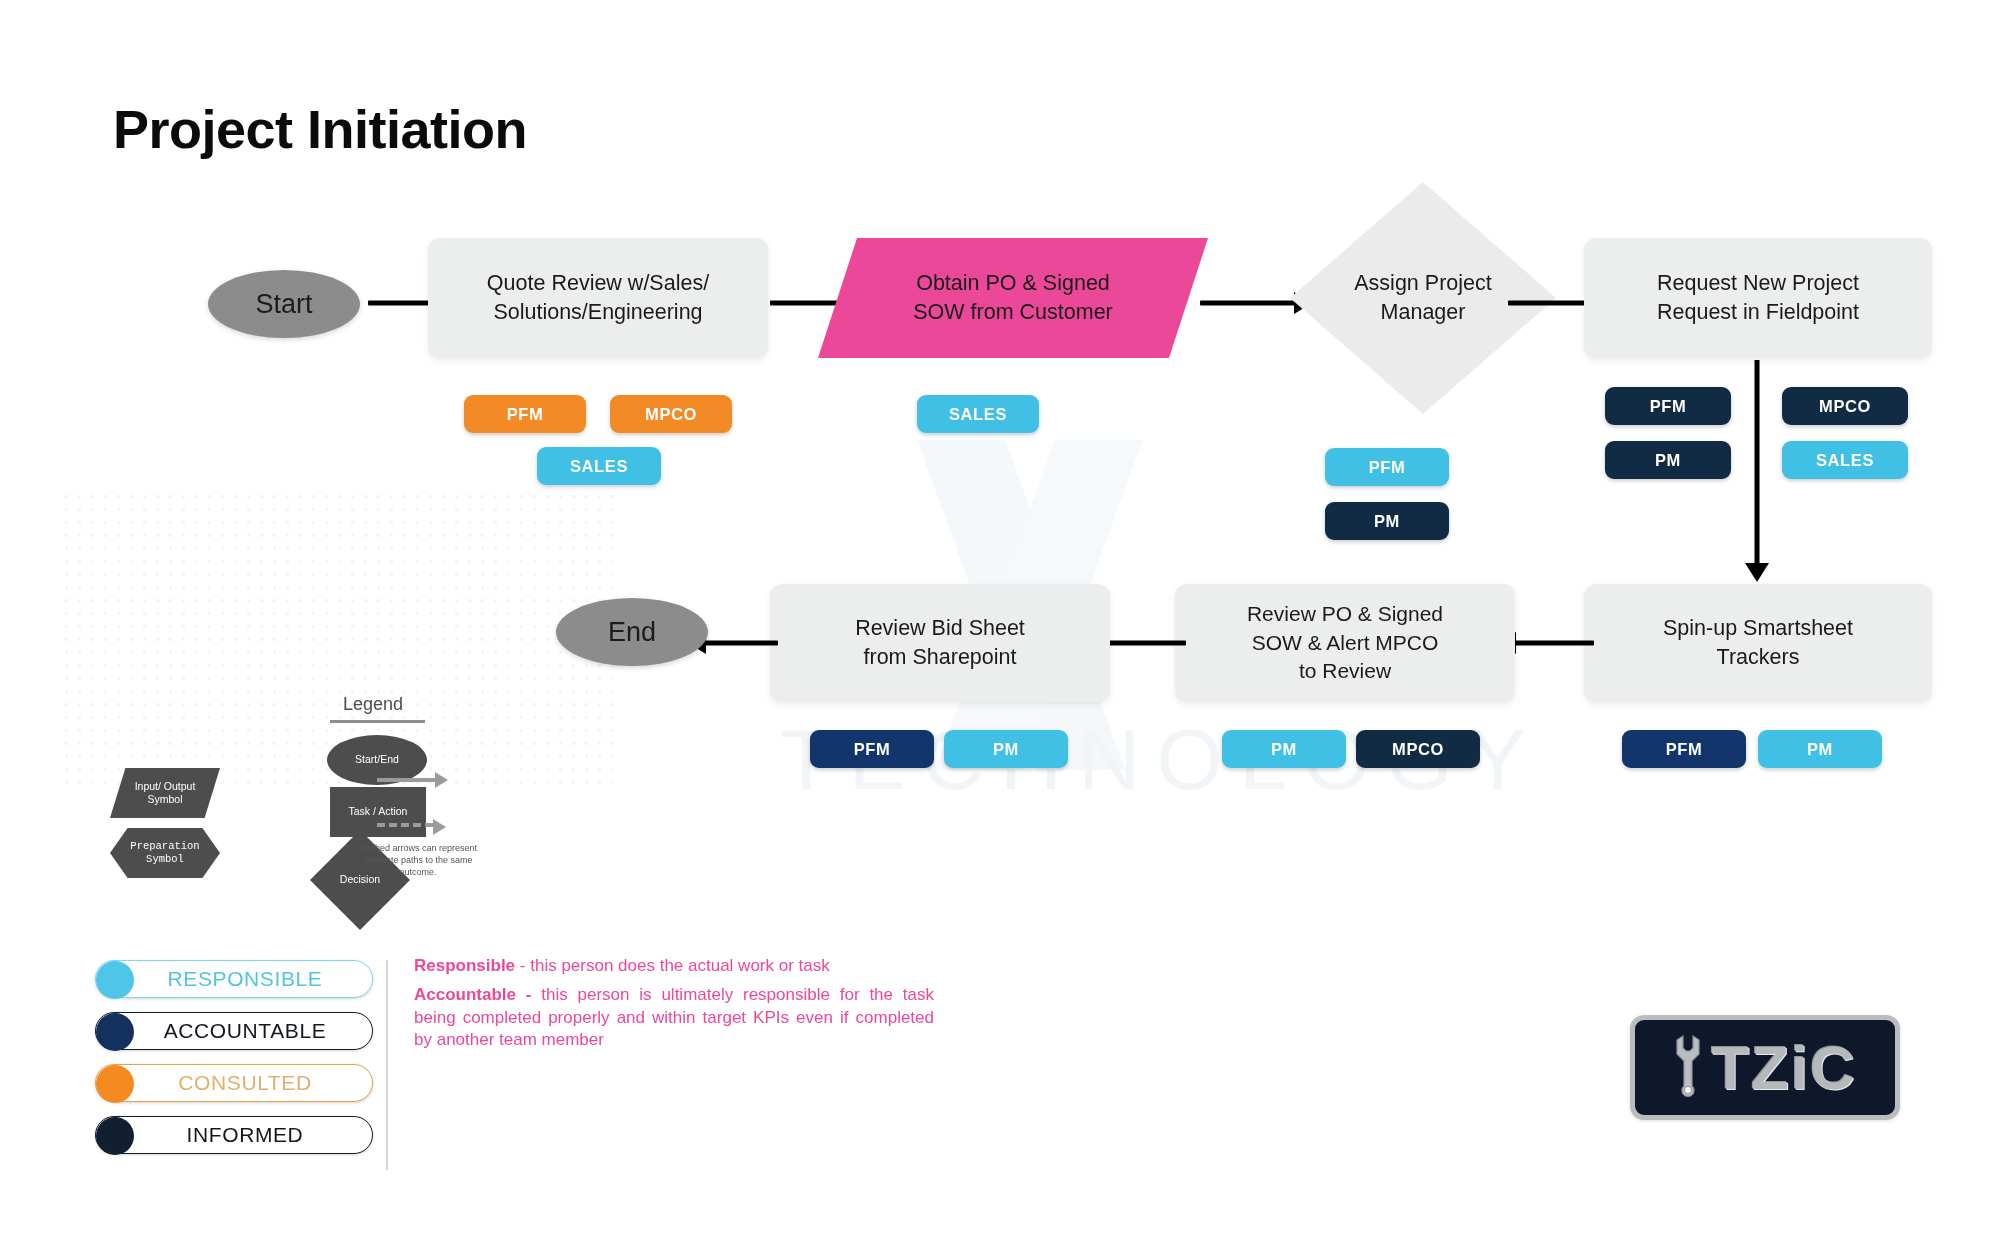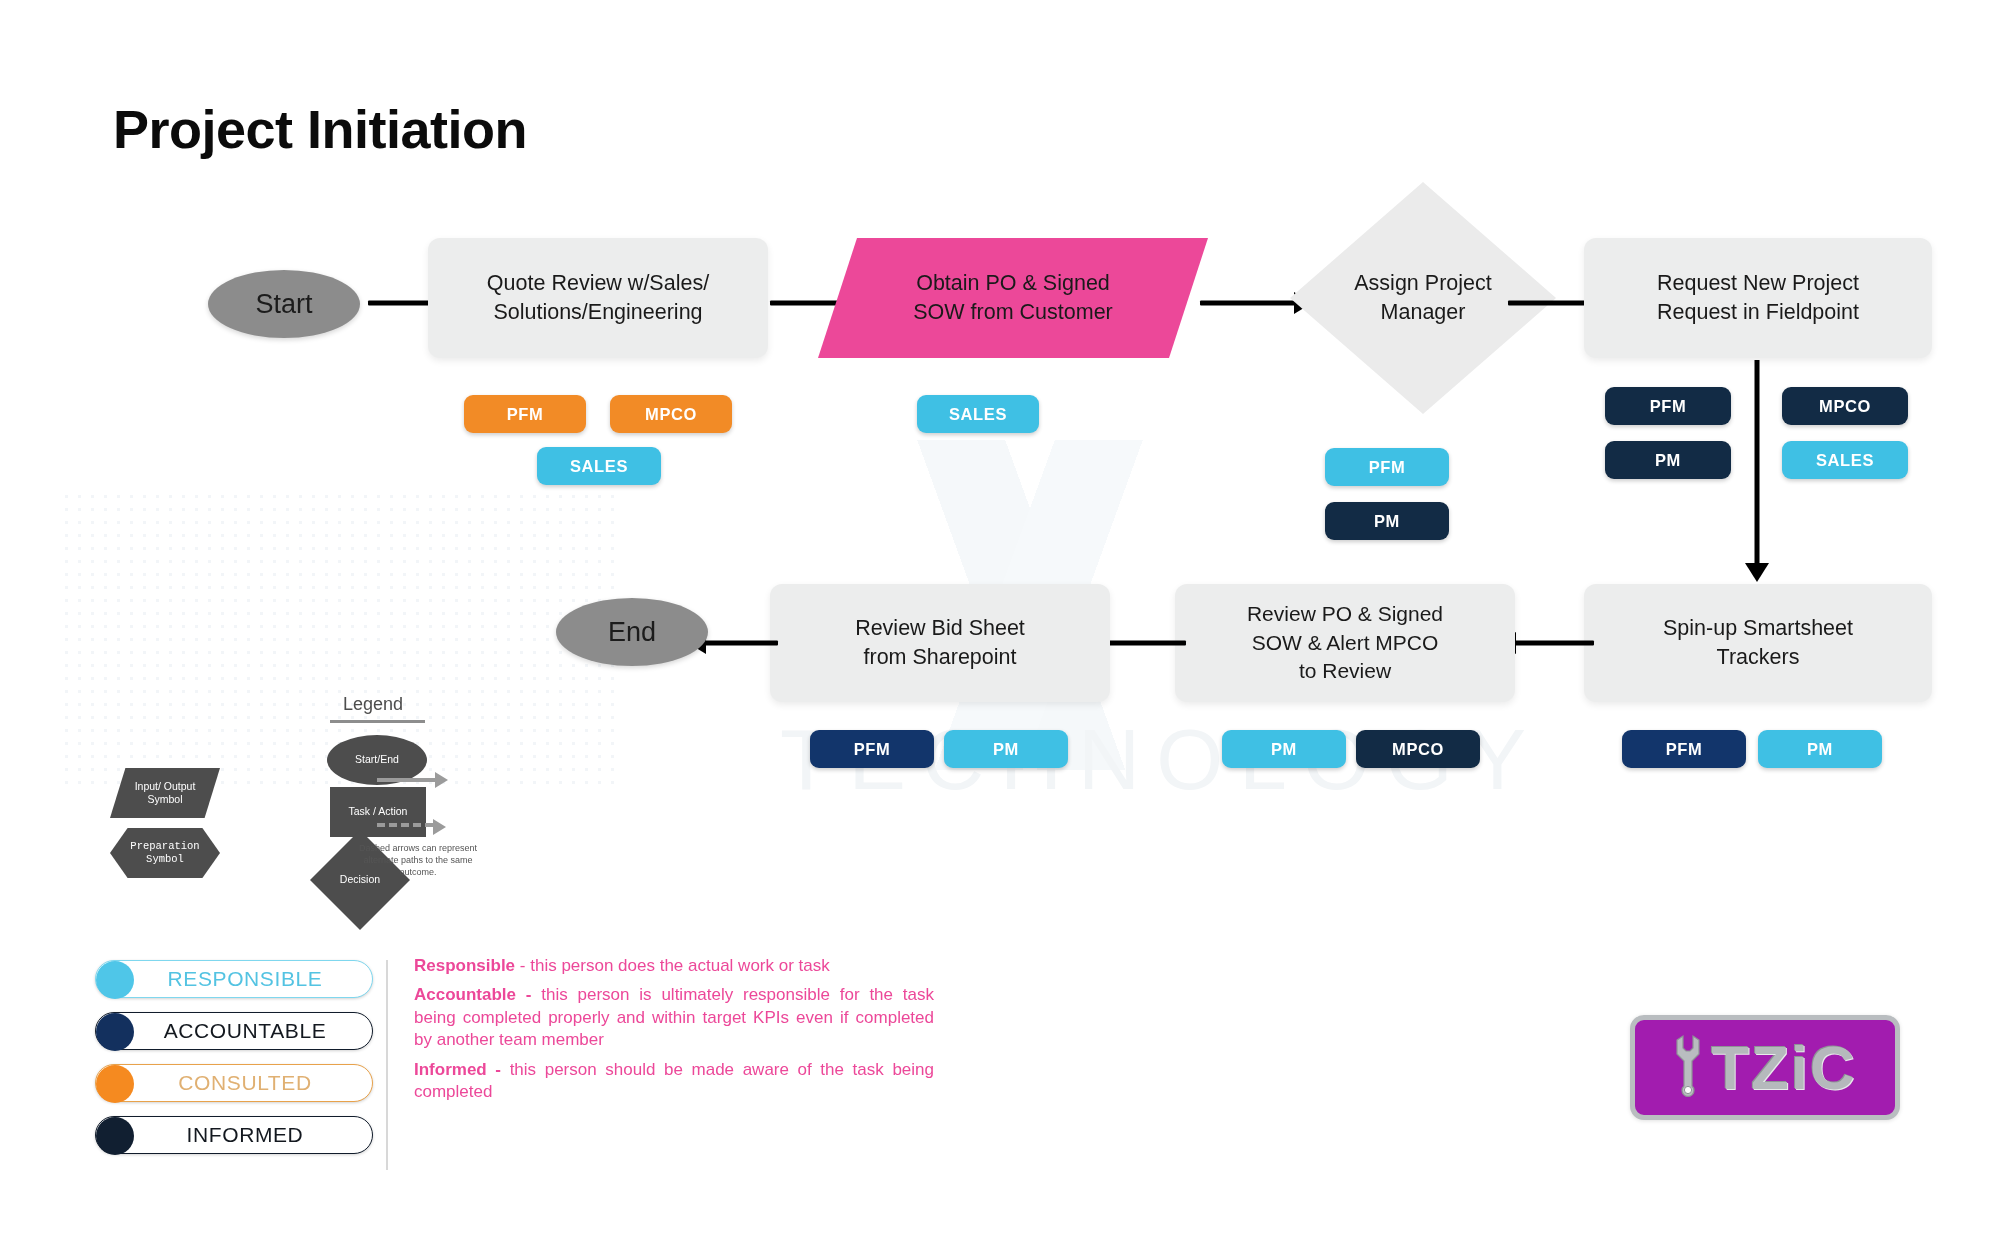--- a/index.html
+++ b/index.html
@@ -183,21 +183,21 @@
 
   
   .defs{ position:absolute; left:414px; top:955px; width:520px; }
   .def{ font-size:17px; color:#ec4899; line-height:1.32; margin-bottom:7px;
         text-align:justify; font-family:Liberation Sans, sans-serif; }
   .def b{ font-weight:700; }
 
   
   .logo{
     position:absolute; left:1630px; top:1015px; width:270px; height:105px;
-    border:5px solid #b9bdc0; border-radius:14px; background:#a21caf;
+    border:5px solid #b9bdc0; border-radius:14px; background:#0f172a;
     display:flex; align-items:center; justify-content:center; gap:4px;
     box-shadow:0 1px 4px rgba(0,0,0,.12);
   }
   .logo-text{
     font-size:62px; font-weight:700; letter-spacing:2px;
     color:#b5b9bc; font-family:"Liberation Sans", sans-serif;
     text-shadow:1px 1px 0 #e8eaeb, -1px -1px 0 #8e9395;
   }
   .wrench{ width:34px; height:68px; position:relative; flex:0 0 auto; }
   .wrench svg{ display:block; }
@@ -372,23 +372,20 @@
     </div>
   </div>
   <div class="key-divider"></div>
 
   <div class="defs">
     <div class="def">
       <b>Responsible</b><span> - </span><span>this person does the actual work or task</span>
     </div>
     <div class="def">
       <b>Accountable</b><b> - </b><span>this person is ultimately responsible for the task being completed properly and within target KPIs even if completed by another team member</span>
-    </div>
-    <div class="def">
-      <b>Informed</b><b> - </b><span>this person should be made aware of the task being completed</span>
     </div>
   </div>
 
   <div class="logo">
     <span class="wrench">
       <svg viewBox="0 0 34 68" width="34" height="68" aria-hidden="true">
         <path d="M10 2 L10 14 L13 17 L17 17 L20 14 L20 2 L26 6 L26 20 L19 27 L19 52 A6 6 0 1 1 11 52 L11 27 L4 20 L4 6 Z" fill="#b9bdc0" stroke="#8e9395" stroke-width="1.2"></path>
         <circle cx="15" cy="56" r="3.6" fill="#fdfdfd" stroke="#8e9395" stroke-width="1"></circle>
       </svg>
     </span>

